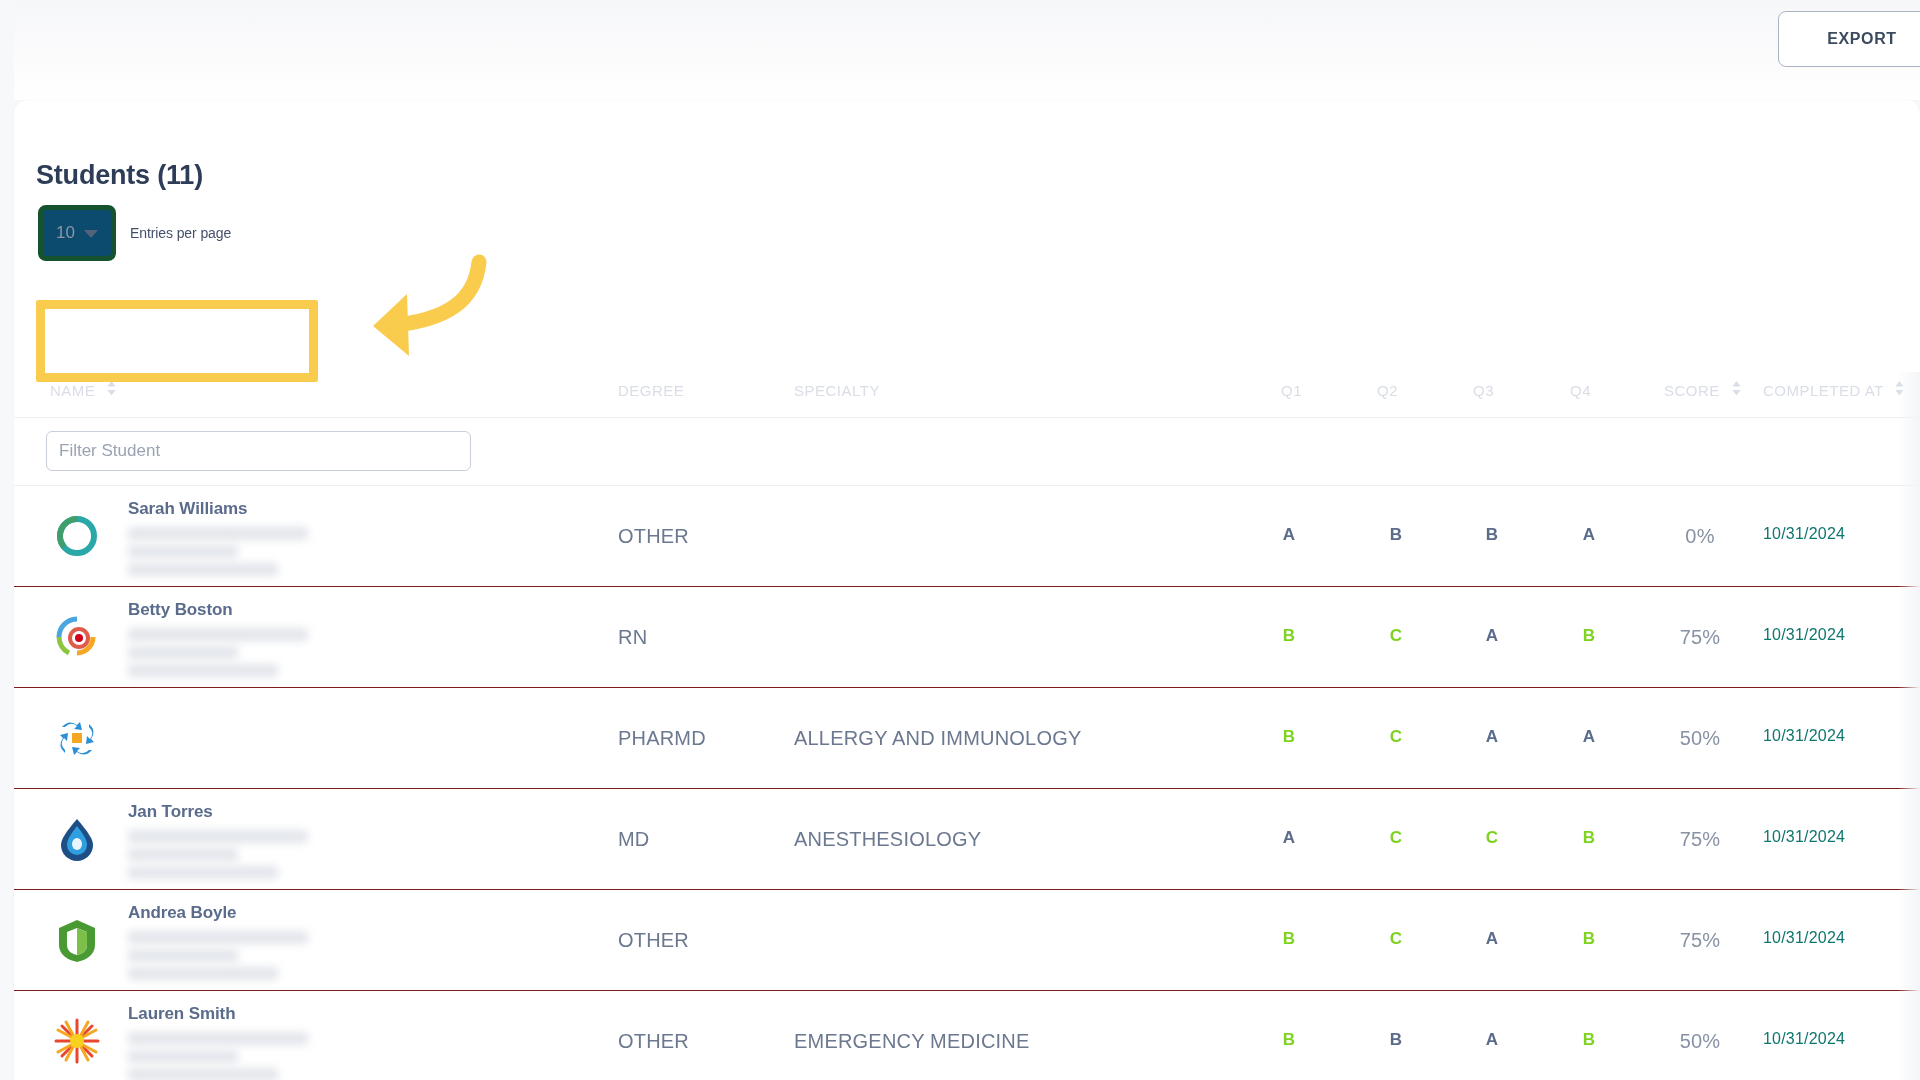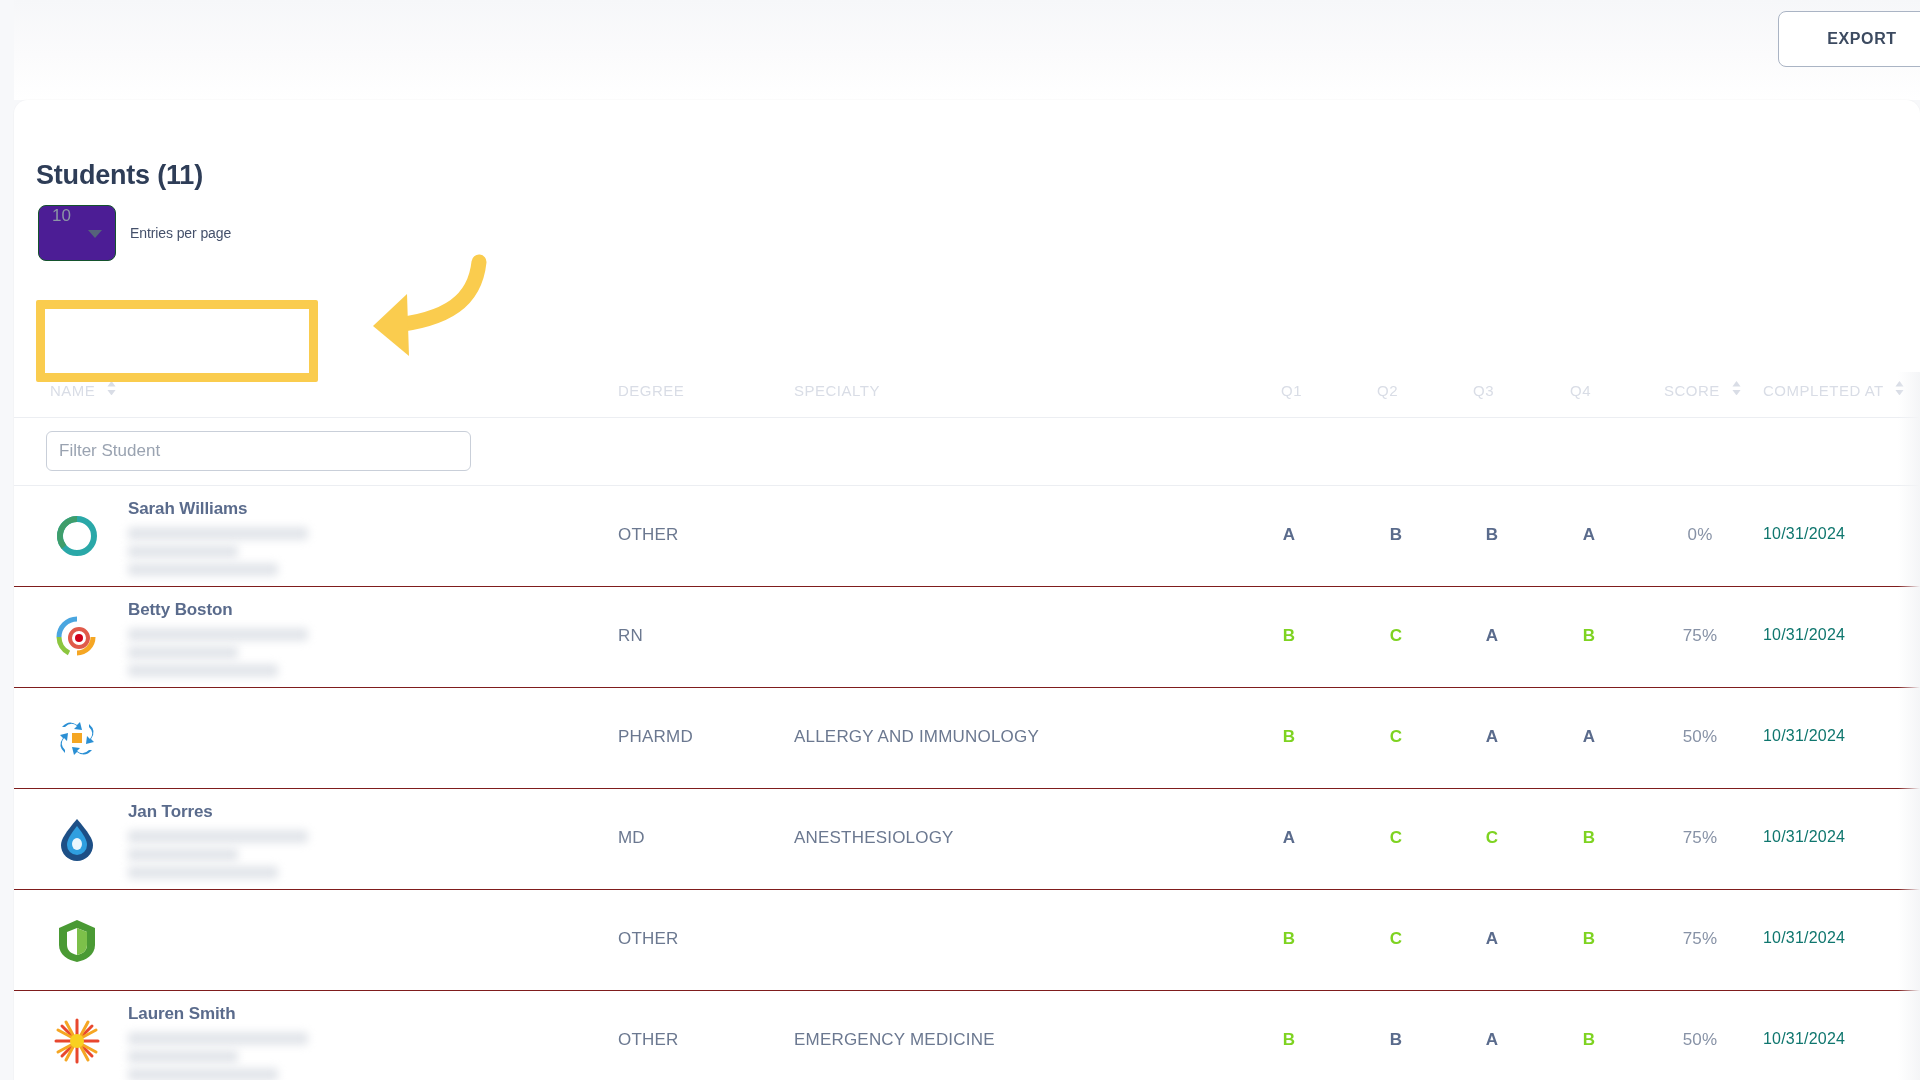--- a/index.html
+++ b/index.html
@@ -76,24 +76,25 @@
     top: 105px;
     display: flex;
     align-items: center;
     gap: 14px;
   }
 
   .entries-select {
     position: relative;
     width: 78px;
     height: 56px;
-    border: 1px solid #14532d;
+    border: 5px solid #14532d;
     border-radius: 8px;
-    background: #4c1d95;
+    background: #0c4a6e;
     display: flex;
+    align-items: center;
     padding-left: 13px;
     cursor: pointer;
   }
   .entries-select .val {
     font-size: 17px;
     color: #8c96a6;
   }
   .caret {
     position: absolute;
     right: 13px;
@@ -222,21 +223,21 @@
     border-radius: 3px;
     filter: blur(4px);
     margin-bottom: 5px;
     height: 13px;
   }
 
   .cell {
     position: absolute;
     top: 50%;
     margin-top: -11px;
-    font-size: 17px;
+    font-size: 20px;
     color: #6b7890;
     letter-spacing: 0.2px;
     white-space: nowrap;
   }
   .cell.grade {
     font-weight: bold;
     font-size: 17px;
     text-align: center;
     width: 40px;
   }
@@ -427,20 +428,28 @@
     <div class="cell score c-score">75%</div>
     <div class="cell date c-date">10/31/2024</div>
   </div>
 
   <div class="row">
     <div class="avatar"><svg viewBox="0 0 50 50">
               <path d="M25 5 L43 13 L43 30 C43 40 34 45 25 47 C16 45 7 40 7 30 L7 13z" fill="#4a9a34"></path>
               <path d="M25 13 L35 17 L35 30 C35 36 30 39 25 40 C20 39 15 36 15 30 L15 17z" fill="#fff"></path>
               <path d="M25 13 L35 17 L35 30 C35 36 30 39 25 40z" fill="#7cc04a"></path>
             </svg></div>
+    <div class="name-block">
+      <div class="sname">Andrea Boyle</div>
+      <div class="redact">
+        <i style="width:180px"></i>
+              <i style="width:110px"></i>
+              <i style="width:150px"></i>
+      </div>
+    </div>
     <div class="cell c-degree">OTHER</div>
     <div class="cell c-spec"></div>
     <div class="cell grade c-q1 g-green">B</div>
     <div class="cell grade c-q2 g-green">C</div>
     <div class="cell grade c-q3 g-dark">A</div>
     <div class="cell grade c-q4 g-green">B</div>
     <div class="cell score c-score">75%</div>
     <div class="cell date c-date">10/31/2024</div>
   </div>
 

